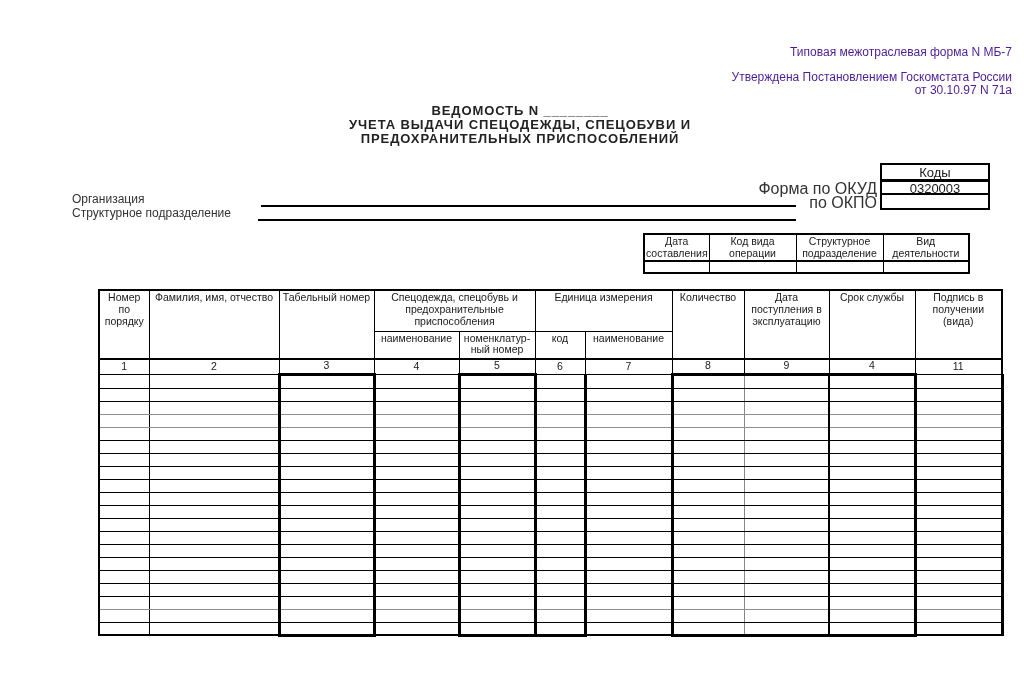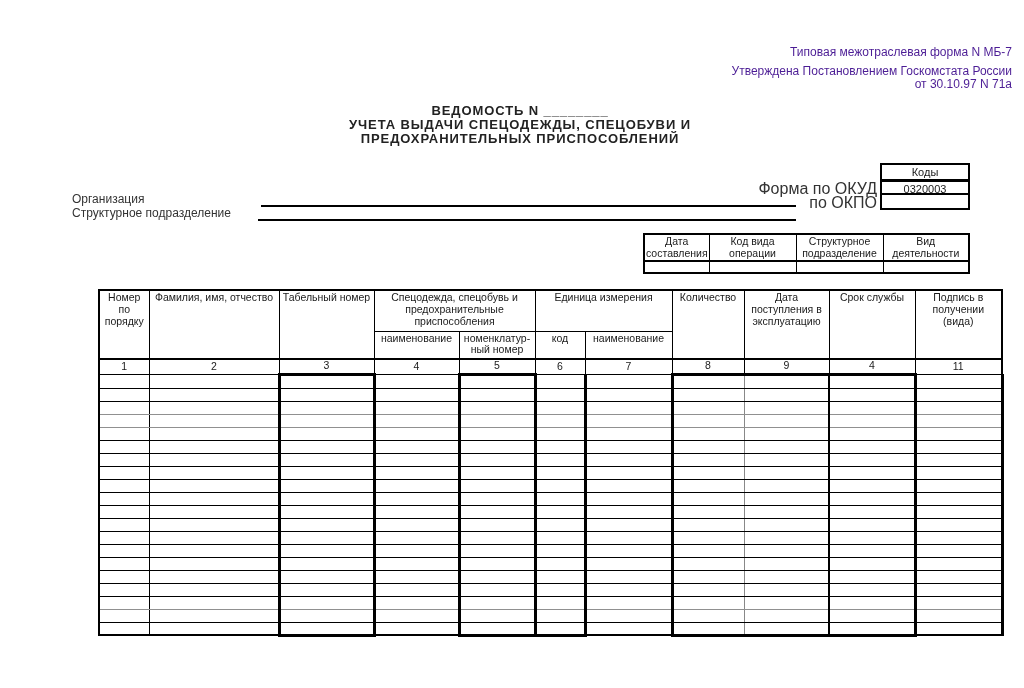--- a/index.html
+++ b/index.html
@@ -15,35 +15,35 @@
   }
   .abs { position: absolute; }
 
   
   .approval {
     right: 12px; top: 46px;
     text-align: right;
     font-size: 12px; line-height: 13px;
     color: #4c1d95;
   }
-  .approval .gap { margin-top: 6px; }
+  .approval .gap { margin-top: 12px; }
 
   
   .title-block {
     left: 16px; top: 104px; width: 1008px;
     text-align: center;
     font-size: 13px; font-weight: bold; letter-spacing: 0.9px;
     line-height: 14px; color: #222;
   }
 
   
   .codes-box {
-    left: 880px; top: 163px; width: 90px;
+    left: 880px; top: 163px; width: 110px;
     border: 2px solid #000;
-    font-size: 11px; text-align: center;
+    font-size: 13px; text-align: center;
   }
   .codes-header { height: 15px; border-bottom: 1px solid #000; line-height: 15px; }
   .codes-okud   { height: 15px; border-top: 2px solid #000; border-bottom: 2px solid #000; line-height: 14px; }
   .codes-okpo   { height: 13px; }
   .okud-label, .okpo-label {
     right: 147px; text-align: center; font-size: 16px; white-space: nowrap; color: #333;
   }
   .okud-label { top: 180px; }
   .okpo-label { top: 194px; }
 

